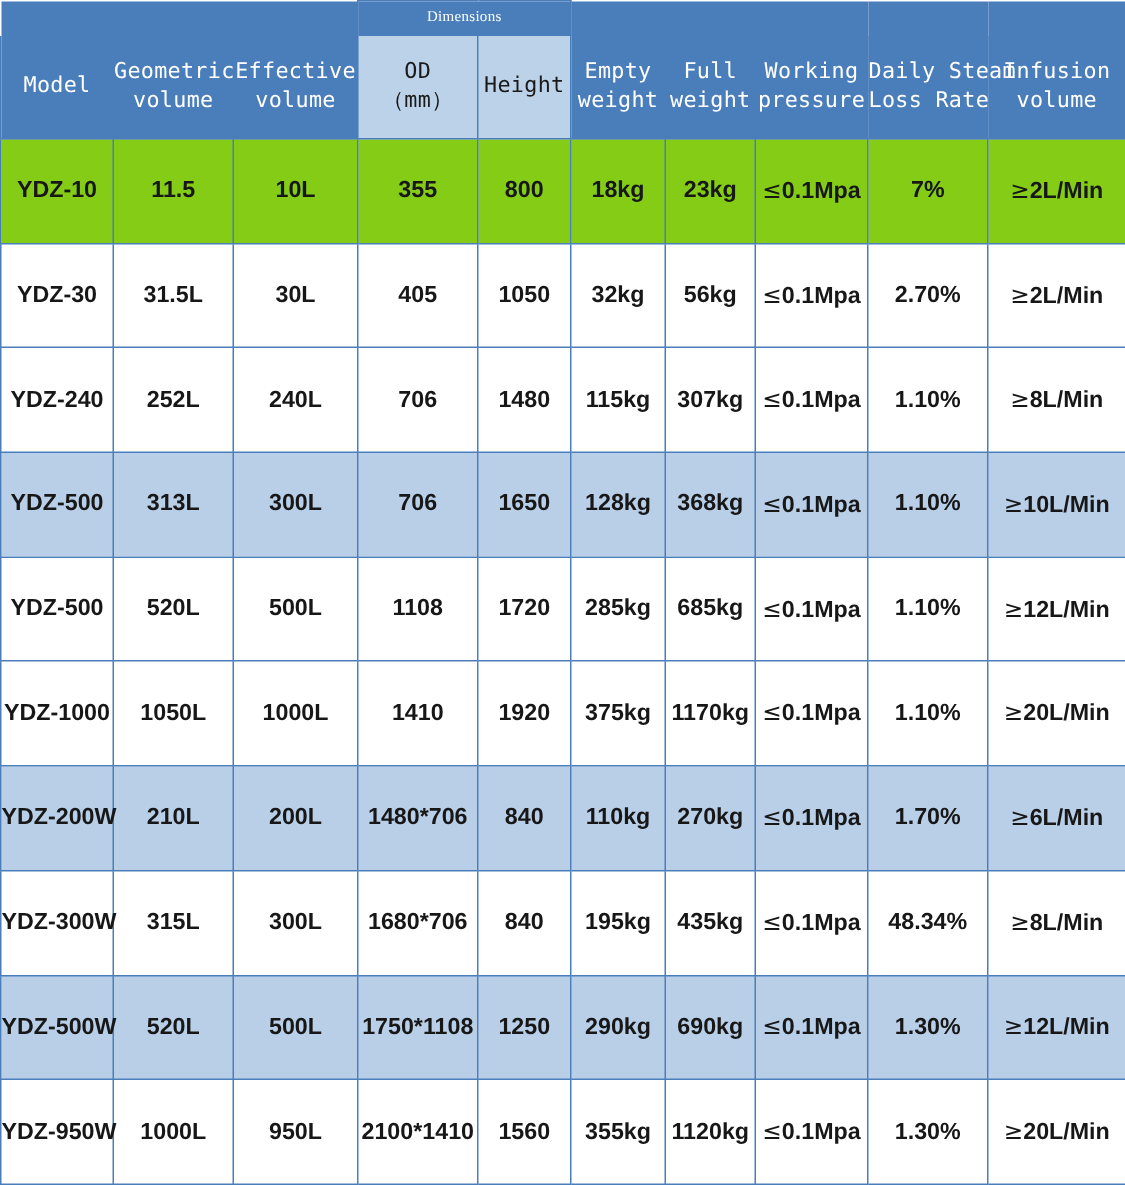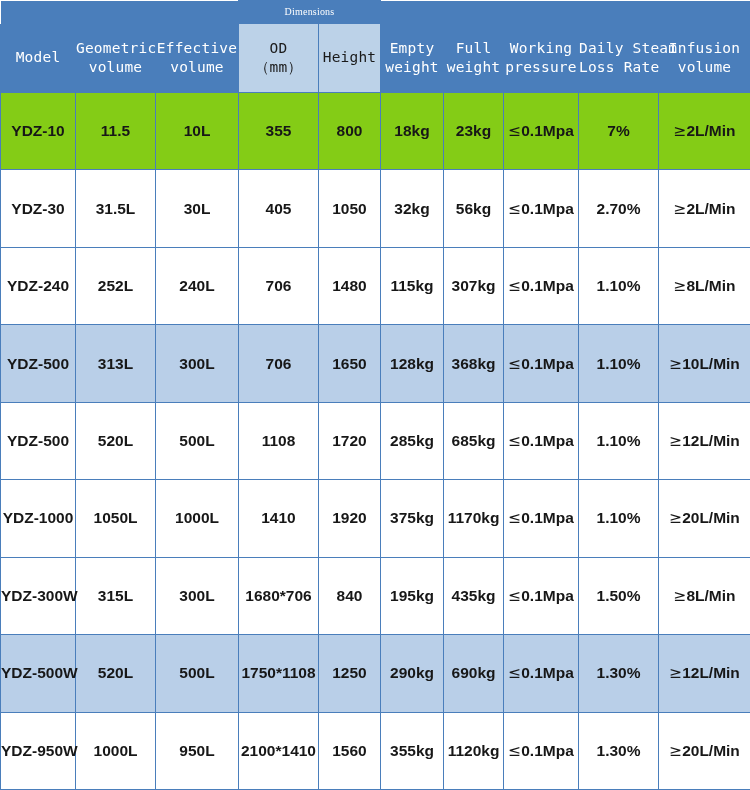--- a/index.html
+++ b/index.html
@@ -215,30 +215,42 @@
         <td>1050L</td>
         <td>1000L</td>
         <td>1410</td>
         <td>1920</td>
         <td>375kg</td>
         <td>1170kg</td>
         <td><span class="cmp">≤</span>0.1Mpa</td>
         <td>1.10%</td>
         <td><span class="cmp">≥</span>20L/Min</td>
       </tr>
+      <tr class="row-blue">
+        <td>YDZ-200W</td>
+        <td>210L</td>
+        <td>200L</td>
+        <td>1480*706</td>
+        <td>840</td>
+        <td>110kg</td>
+        <td>270kg</td>
+        <td><span class="cmp">≤</span>0.1Mpa</td>
+        <td>1.70%</td>
+        <td><span class="cmp">≥</span>6L/Min</td>
+      </tr>
       <tr class="row-white">
         <td>YDZ-300W</td>
         <td>315L</td>
         <td>300L</td>
         <td>1680*706</td>
         <td>840</td>
         <td>195kg</td>
         <td>435kg</td>
         <td><span class="cmp">≤</span>0.1Mpa</td>
-        <td>1.50%</td>
+        <td>48.34%</td>
         <td><span class="cmp">≥</span>8L/Min</td>
       </tr>
       <tr class="row-blue">
         <td>YDZ-500W</td>
         <td>520L</td>
         <td>500L</td>
         <td>1750*1108</td>
         <td>1250</td>
         <td>290kg</td>
         <td>690kg</td>

